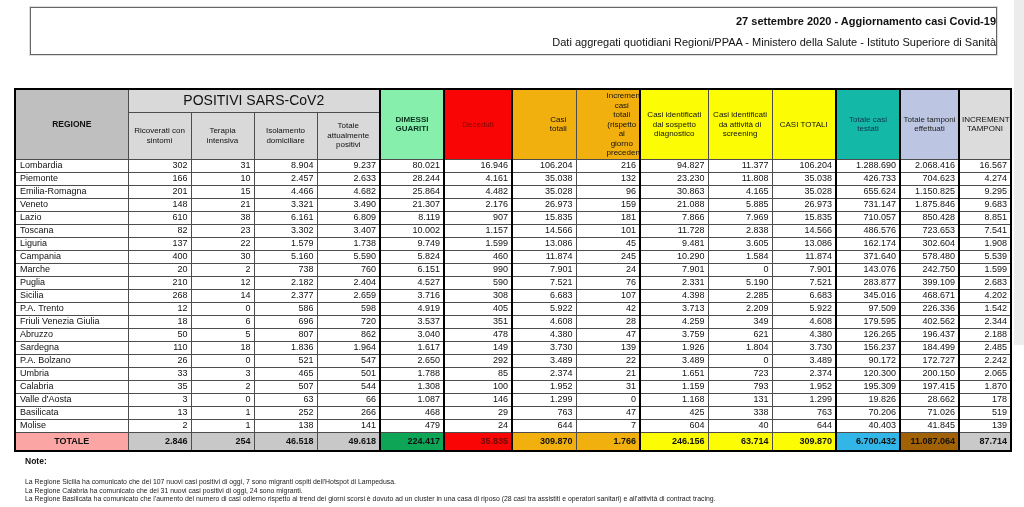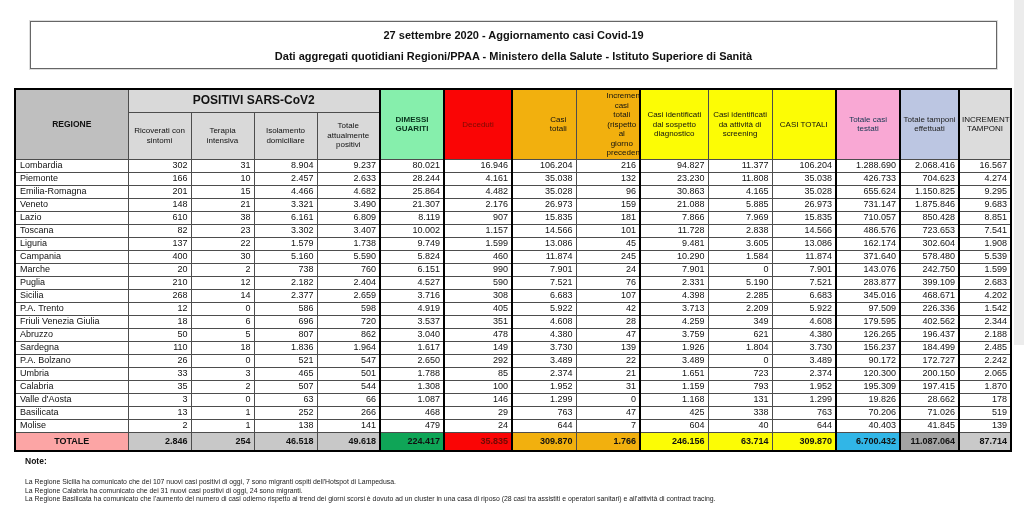--- a/index.html
+++ b/index.html
@@ -1,58 +1,58 @@
 <!DOCTYPE html>
 <html><head>
 <meta charset="utf-8">
 <style>
   html,body{margin:0;padding:0;background:#fff;}
   body{width:1024px;height:507px;position:relative;overflow:hidden;
        font-family:"Liberation Sans",sans-serif;color:#111;}
 
   .page-edge{position:absolute;right:0;top:0;width:10px;height:345px;background:#ececec;}
 
-  .title-box{position:absolute;left:30px;top:21px;width:965px;height:46px;
-    border:1px solid #666;box-shadow:0 0 0 1px #ddd;text-align:center;}
+  .title-box{position:absolute;left:30px;top:7px;width:965px;height:46px;
+    border:1px solid #666;box-shadow:0 0 0 1px #ddd;text-align:right;}
   .title-box .l1{margin-top:7px;font-size:11px;font-weight:bold;}
-  .title-box .l2{margin-top:9px;font-size:11px;font-weight:bold;}
+  .title-box .l2{margin-top:9px;font-size:11px;font-weight:normal;}
 
   table{position:absolute;left:14px;top:88px;width:996px;border-collapse:collapse;
         table-layout:fixed;}
   th,td{border:1px solid #4d4d4d;padding:0 3px;white-space:nowrap;overflow:hidden;}
   thead th{font-size:8px;font-weight:normal;text-align:center;vertical-align:middle;
            white-space:normal;line-height:9.5px;padding:1px 2px;}
   tbody td{font-size:9px;height:12px;line-height:11px;}
   .num{text-align:right;}
   .c-region{text-align:left;padding-left:4px;}
   .bl2{border-left:2px solid #000;}
   table{border:2px solid #000;}
   thead tr.r1 th{height:18px;}
   thead tr.r2 th{height:40px;}
 
   .h-regione{background:#bfbfbf;font-weight:bold;font-size:8.5px;margin-left:16px;}
-  .h-group{background:#d9d9d9;font-weight:bold;font-size:12px;}
+  .h-group{background:#d9d9d9;font-weight:normal;font-size:14px;}
   .h-sub{background:#d9d9d9;}
   .h-dimessi{background:#86efac;font-weight:bold;color:#07341c;}
   .h-deceduti{background:#fa0505;color:#7a0b04;}
   .h-orange{background:#f2b00e;padding-left:30px;}
   .h-yellow{background:#fcfc05;}
-  .h-cyan{background:#f9a8d4;color:#12344f;}
+  .h-cyan{background:#14b8a6;color:#12344f;}
   .h-peri{background:#bcc6e2;color:#222;}
   .h-lgray{background:#dcdcdc;}
 
   tr.total td{font-weight:bold;font-size:9px;height:17px;line-height:16px;}
   .t-label{background:#fca5a5;text-align:center;}
   .t-gray{background:#c8c8c8;}
   .t-green{background:#0fa557;}
   .t-red{background:#fa0505;color:#6d0a04;}
   .t-orange{background:#f2b00e;}
   .t-yellow{background:#fcfc05;}
   .t-cyan{background:#31b6e7;}
-  .t-peri{background:#a3a3a3;}
+  .t-peri{background:#a16207;}
   .t-lgray{background:#c9c9c9;}
 
   .notes{position:absolute;left:25px;top:456px;width:980px;}
   .notes .note-title{font-size:8.5px;font-weight:bold;margin-bottom:12px;}
   .notes .note-line{font-size:6.9px;line-height:8.6px;color:#1a1a1a;}
 </style>
 </head>
 <body>
 
 <div class="page-edge"></div>

